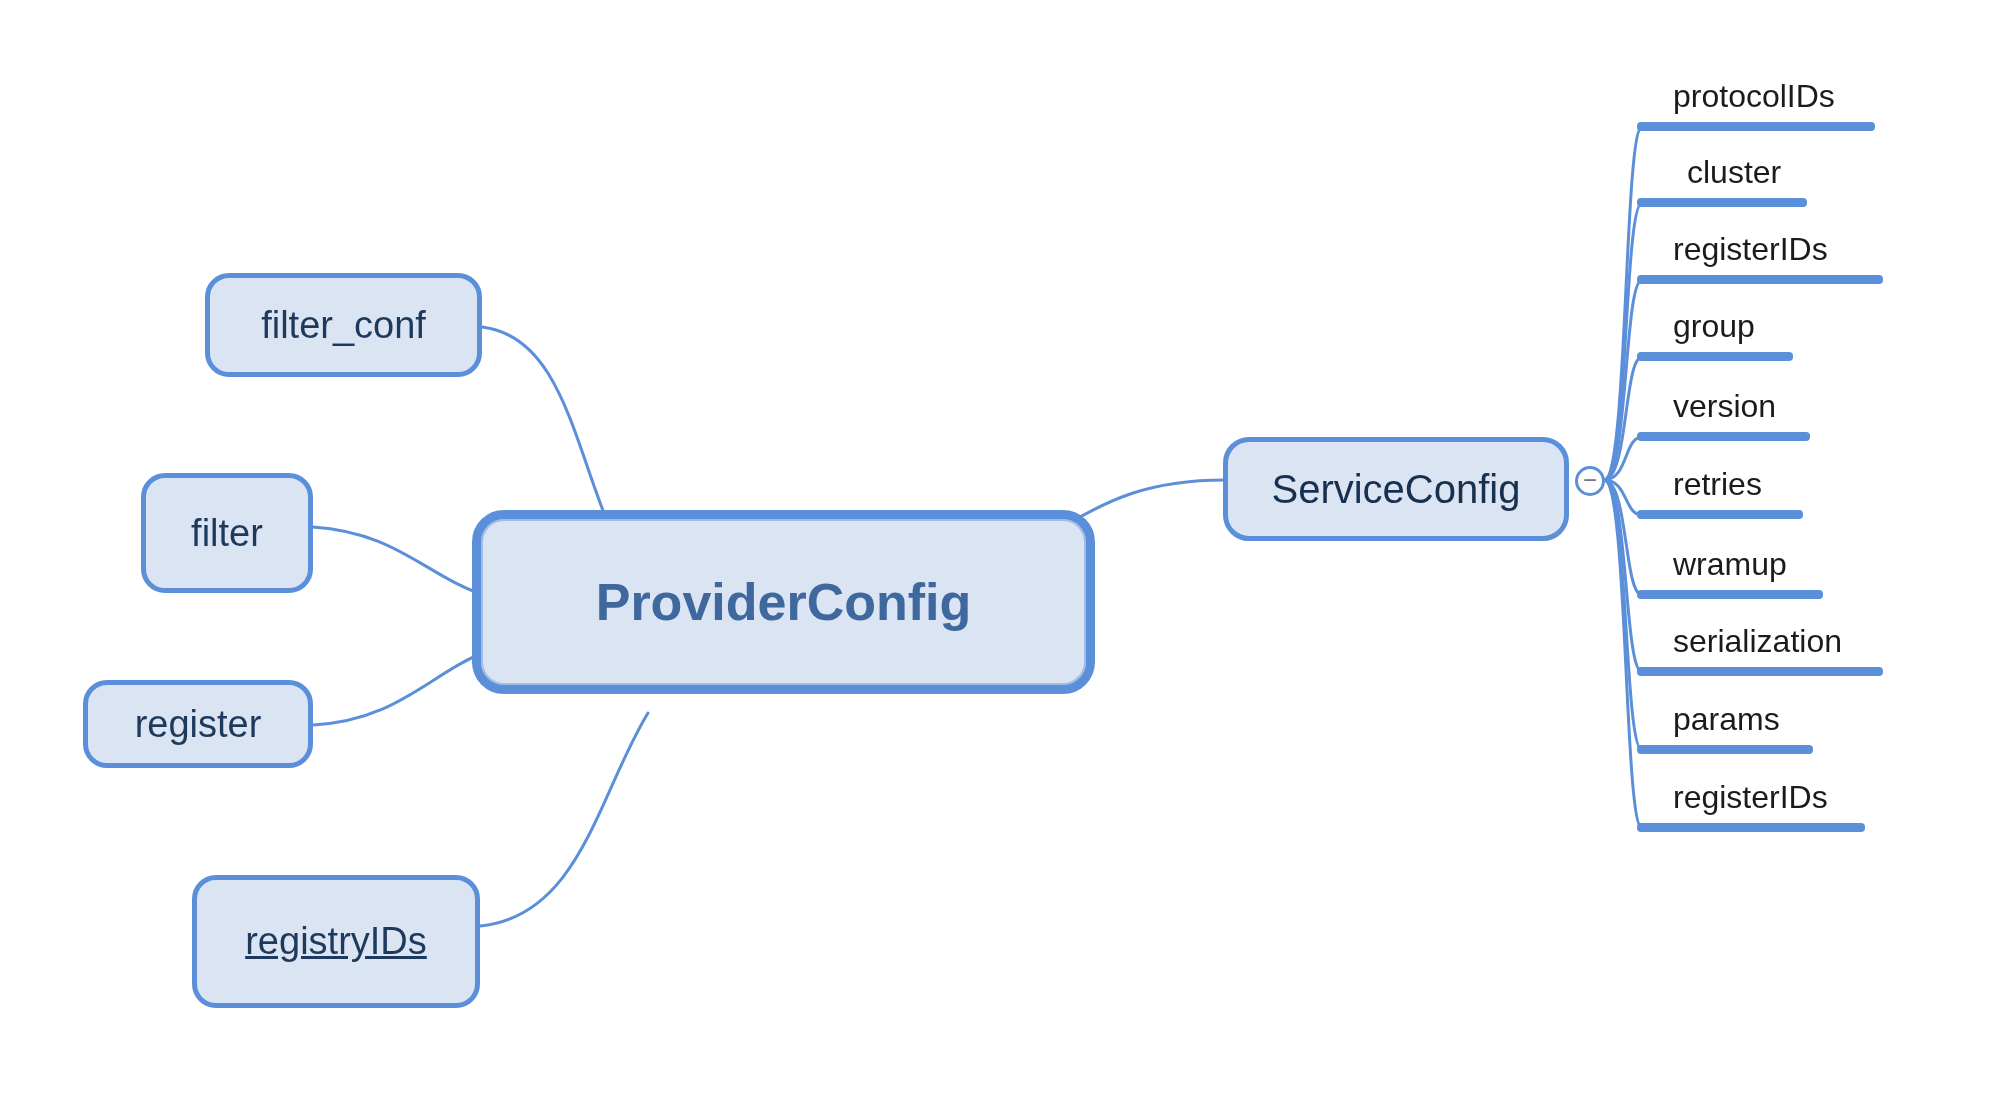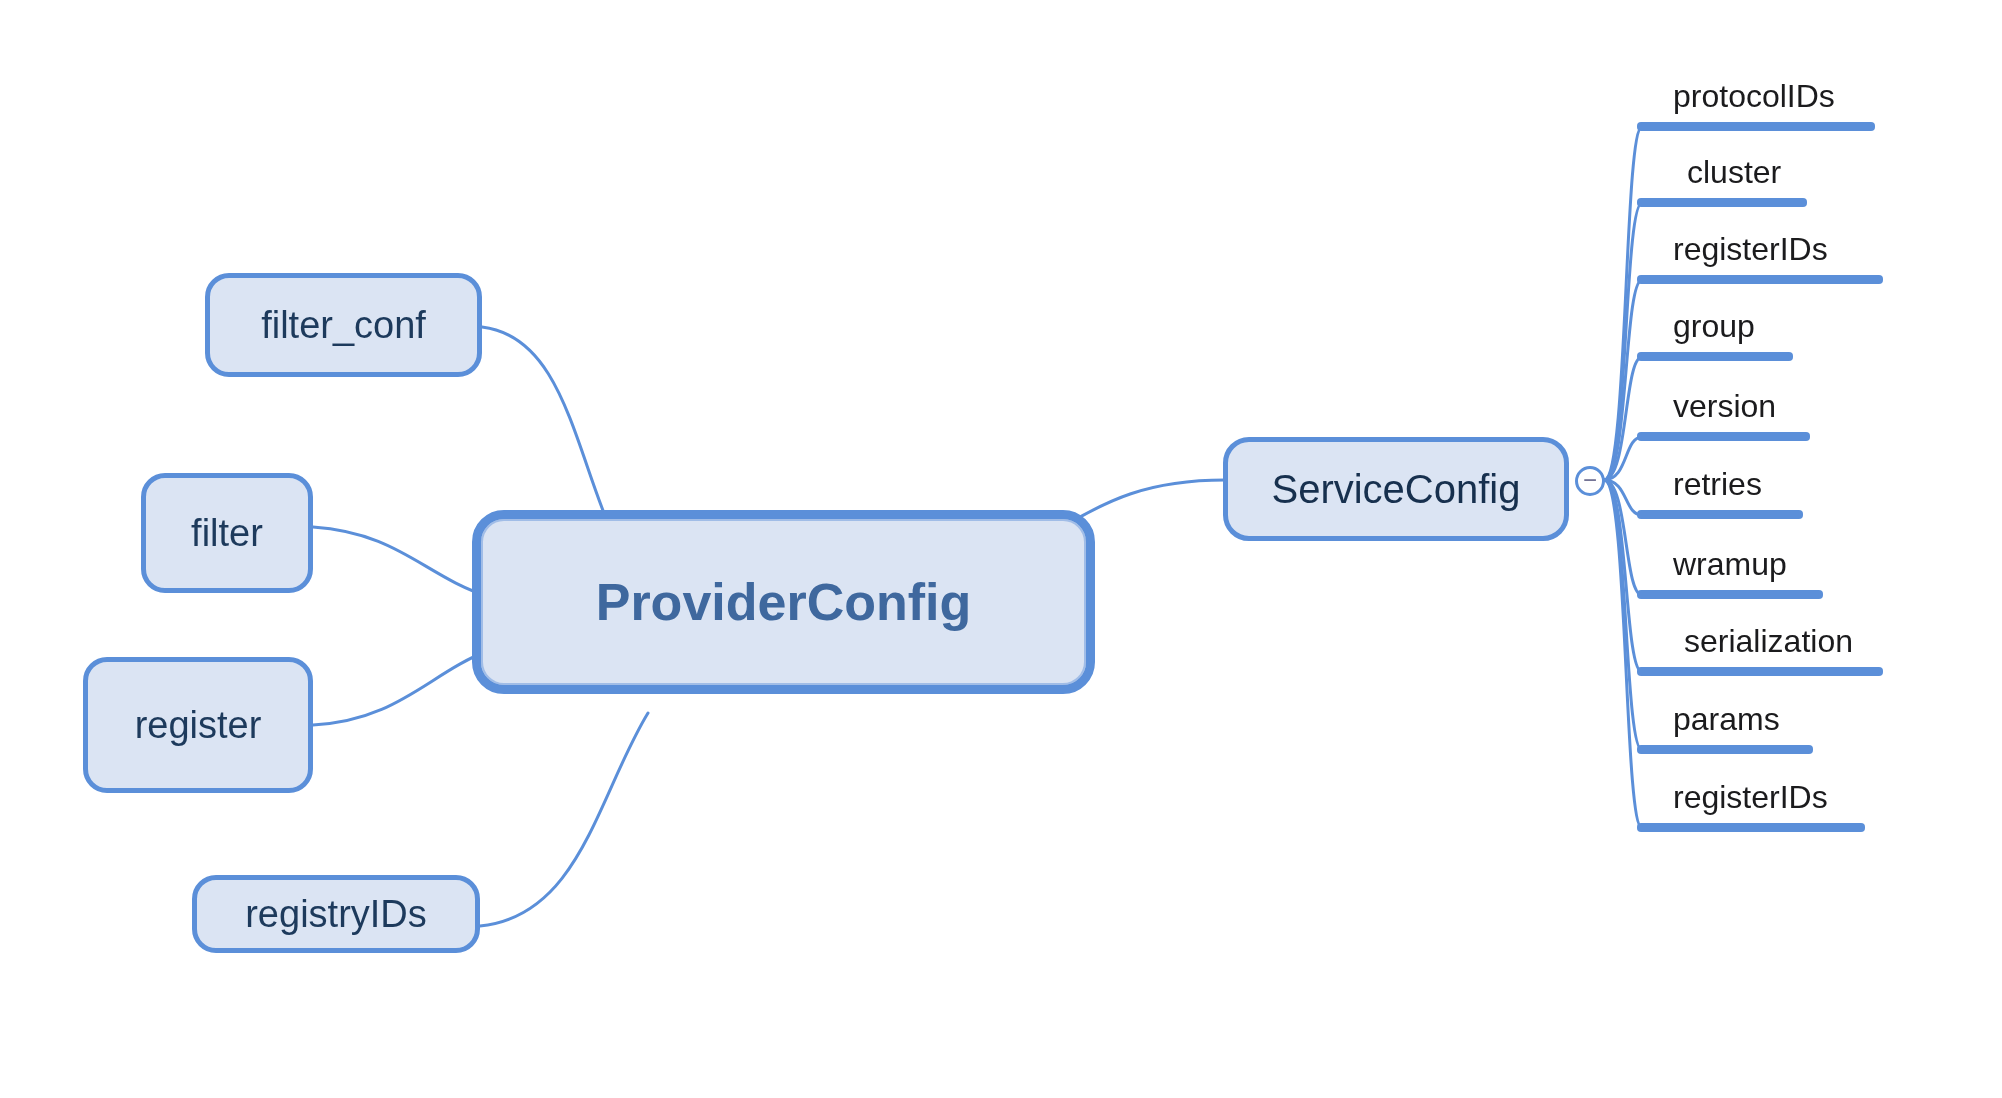--- a/index.html
+++ b/index.html
@@ -93,24 +93,24 @@
     <span>ProviderConfig</span>
   </div>
 
   <div id="left-nodes">
       <div class="node" style="left: 205px; top: 273px; width: 277px; height: 104px;">
         <span>filter_conf</span>
       </div>
       <div class="node" style="left: 141px; top: 473px; width: 172px; height: 120px;">
         <span>filter</span>
       </div>
-      <div class="node" style="left: 83px; top: 657px; width: 230px; height: 136px;">
+      <div class="node" style="left: 83px; top: 680px; width: 230px; height: 88px;">
         <span>register</span>
       </div>
-      <div class="node" style="left: 192px; top: 875px; width: 288px; height: 78px;">
+      <div class="node" style="left: 192px; top: 875px; width: 288px; height: 133px; text-decoration: underline;">
         <span>registryIDs</span>
       </div>
     </div>
 
   <div class="node branch" style="left:1223px;top:428px;width:346px;height:104px;">
     <span>ServiceConfig</span>
   </div>
 
   <div class="collapse-btn" style="left:1575px;top:466px;">−</div>
 
@@ -122,21 +122,21 @@
       <div class="leaf-label" style="left: 1673px; top: 232px;">registerIDs</div>
       <div class="leaf-underline" style="left: 1637px; top: 275px; width: 246px;"></div>
       <div class="leaf-label" style="left: 1673px; top: 309px;">group</div>
       <div class="leaf-underline" style="left: 1637px; top: 352px; width: 156px;"></div>
       <div class="leaf-label" style="left: 1673px; top: 389px;">version</div>
       <div class="leaf-underline" style="left: 1637px; top: 432px; width: 173px;"></div>
       <div class="leaf-label" style="left: 1673px; top: 467px;">retries</div>
       <div class="leaf-underline" style="left: 1637px; top: 510px; width: 166px;"></div>
       <div class="leaf-label" style="left: 1673px; top: 547px;">wramup</div>
       <div class="leaf-underline" style="left: 1637px; top: 590px; width: 186px;"></div>
-      <div class="leaf-label" style="left: 1673px; top: 624px; margin-left: 11px;">serialization</div>
+      <div class="leaf-label" style="left: 1673px; top: 624px;">serialization</div>
       <div class="leaf-underline" style="left: 1637px; top: 667px; width: 246px;"></div>
       <div class="leaf-label" style="left: 1673px; top: 702px;">params</div>
       <div class="leaf-underline" style="left: 1637px; top: 745px; width: 176px;"></div>
       <div class="leaf-label" style="left: 1673px; top: 780px;">registerIDs</div>
       <div class="leaf-underline" style="left: 1637px; top: 823px; width: 228px;"></div>
     </div>
 
 </div>
 
 </body></html>

